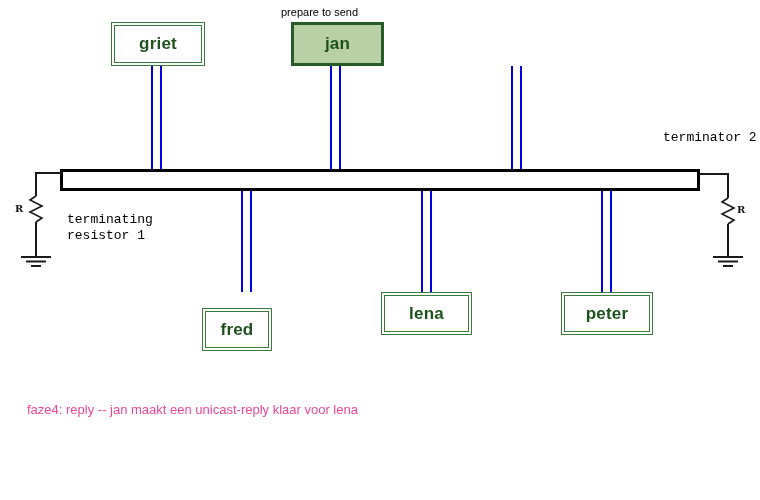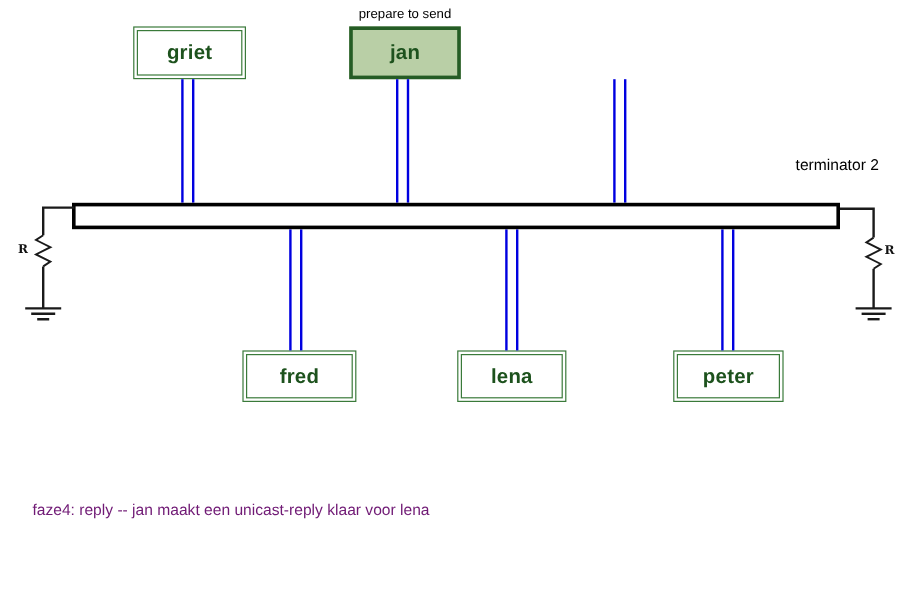--- a/index.html
+++ b/index.html
@@ -16,42 +16,42 @@
     position:absolute;top:2px;left:2px;right:2px;bottom:2px;
     border:1px solid #3a7a3a;display:flex;align-items:center;justify-content:center;
   }
   .node .node-label{
     font-size:17px;font-weight:bold;color:#1d521d;letter-spacing:0.2px;
   }
   .node.active{border:3px solid #255c25;background:#b9cfa6;}
   .node.active .node-inner{border:none;top:0;left:0;right:0;bottom:0;}
   
   .status-label{
-    position:absolute;left:291px;top:6px;width:93px;text-align:center;
+    position:absolute;left:281px;top:6px;width:93px;text-align:left;
     font-size:11px;color:#000;
   }
   
   .bus{
     position:absolute;left:60px;top:169px;width:640px;height:22px;
     box-sizing:border-box;border:3px solid #000;background:#fff;
   }
   
   .conn{position:absolute;width:11px;display:flex;justify-content:space-between;}
   .conn i{display:block;width:2px;height:100%;background:#0000e0;}
   .conn.top{top:66px;height:103px;}
   .conn.bottom{top:191px;height:101px;}
   
   .term-svg{position:absolute;}
   .r-label{
     position:absolute;font-family:"DejaVu Serif","Liberation Serif",serif;
     font-weight:bold;font-size:10px;color:#111;
   }
   
-  .txt{position:absolute;font-size:13px;color:#000;line-height:16px;}
-  .caption{position:absolute;left:27px;top:417px;font-size:13px;color:#701a75;}
+  .txt{position:absolute;font-size:13px;color:#000;line-height:16px;font-family:Liberation Mono, monospace;}
+  .caption{position:absolute;left:27px;top:402px;font-size:13px;color:#ec4899;}
 </style>
 </head>
 <body>
 
 <div class="stage">
 
   <div class="status-label">prepare to send</div>
 
   <div class="node active" style="left:291px;top:22px;width:93px;height:44px">
     <div class="node-inner">
@@ -59,21 +59,21 @@
     </div>
   </div>
 
   <div class="node" style="left:111px;top:22px;width:94px;height:44px">
     <div class="node-inner">
       <span class="node-label">griet</span>
     </div>
   </div>
 
 
-  <div class="node" style="left:202px;top:292px;width:95px;height:43px">
+  <div class="node" style="left:202px;top:308px;width:70px;height:43px">
     <div class="node-inner">
       <span class="node-label">fred</span>
     </div>
   </div>
 
   <div class="node" style="left:561px;top:292px;width:92px;height:43px">
     <div class="node-inner">
       <span class="node-label">peter</span>
     </div>
   </div>
@@ -135,16 +135,20 @@
     <g stroke="#1a1a1a" stroke-width="2">
       <line x1="18" y1="92" x2="48" y2="92"></line>
       <line x1="23" y1="96.5" x2="43" y2="96.5"></line>
       <line x1="28" y1="101" x2="38" y2="101"></line>
     </g>
   </svg>
   <span class="r-label" style="left:737px;top:204px">R</span>
 
   <div class="txt" style="left:663px;top:130px">terminator 2</div>
 
+  <div class="txt" style="left:67px;top:212px">
+    <div>terminating</div>
+    <div>resistor 1</div>
+  </div>
 
   <div class="caption">faze4: reply -- jan maakt een unicast-reply klaar voor lena</div>
 
 </div>
 
 </body></html>

